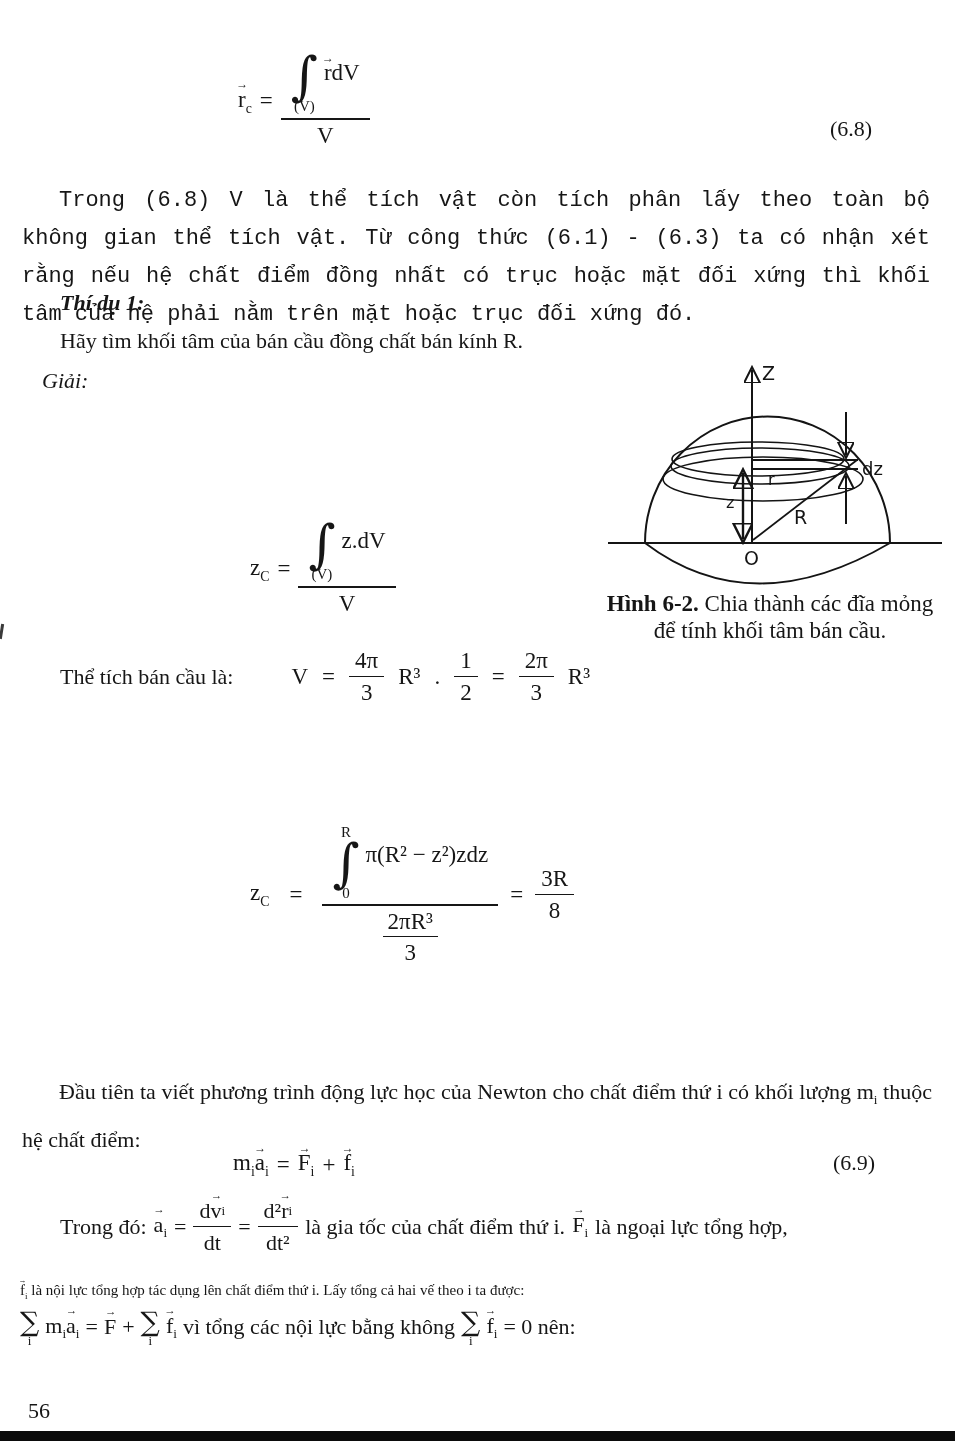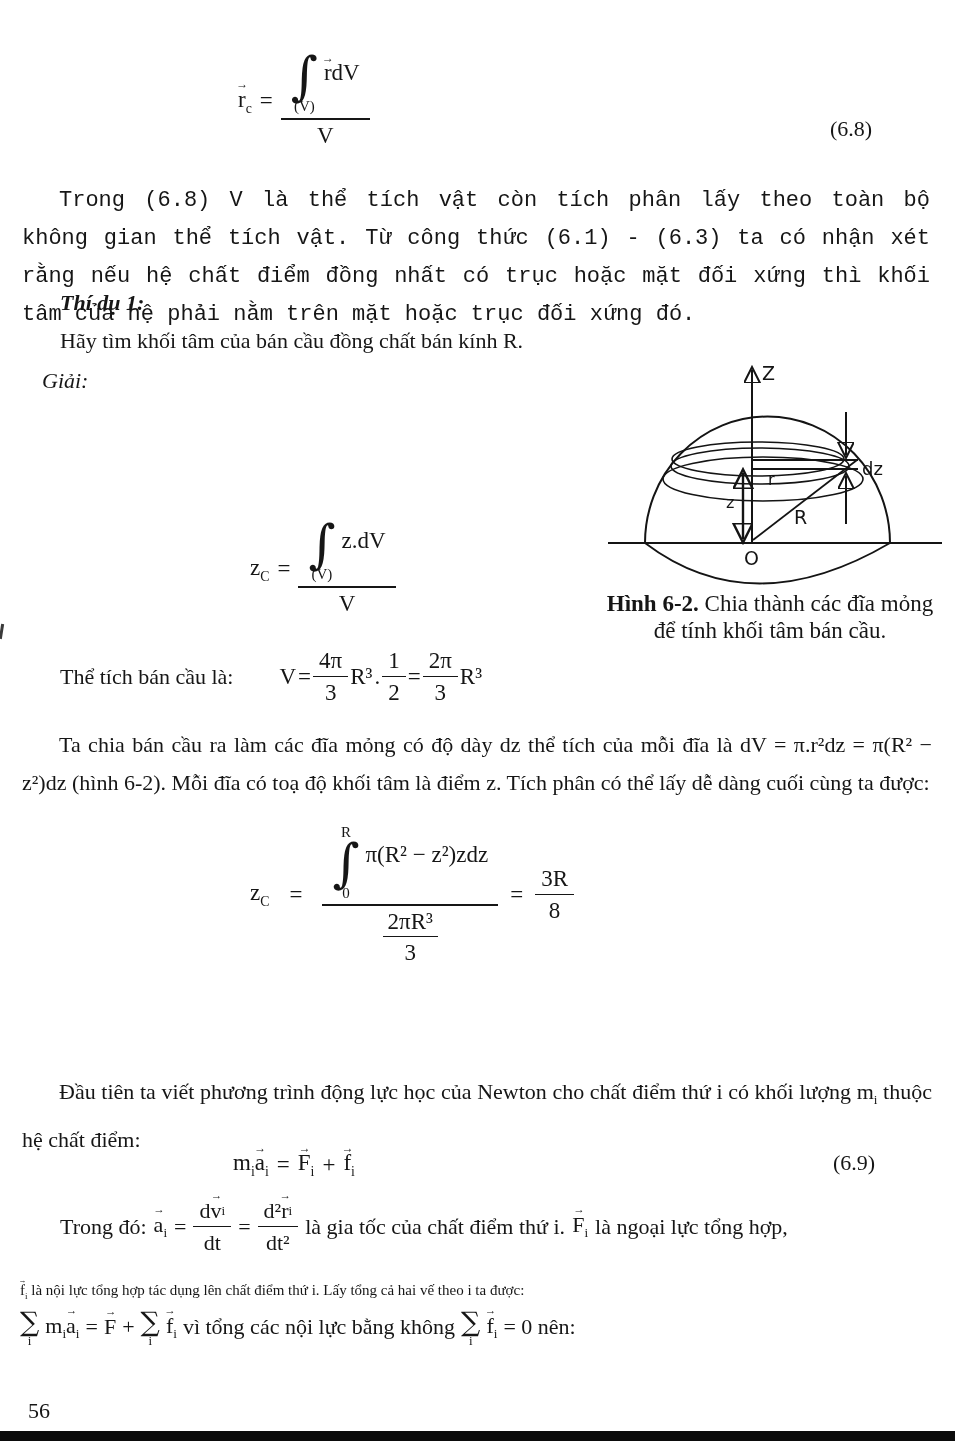--- a/index.html
+++ b/index.html
@@ -113,21 +113,21 @@
         <span class="intcol">
           <span class="int-sign">∫</span>
           <span class="int-lim">(V)</span>
         </span>
         <span class="raise">z.dV</span>
       </span>
       <span class="den">V</span>
     </span>
   </div>
 
-  <div class="abs eqrow" style="left:60px;top:648px;gap:2px;">
+  <div class="abs eqrow" style="left:60px;top:648px;gap:14px;">
     <span style="margin-right:44px;font-size:22px;">Thể tích bán cầu là:</span>
     <span>V</span>
     <span>=</span>
     <span class="frac slim">
         <span class="num">4π</span>
         <span class="den">3</span>
       </span>
     <span>R³</span>
     <span>.</span>
     <span class="frac slim">
@@ -135,21 +135,20 @@
         <span class="den">2</span>
       </span>
     <span>=</span>
     <span class="frac slim">
         <span class="num">2π</span>
         <span class="den">3</span>
       </span>
     <span>R³</span>
   </div>
 
-  <p class="abs just" style="left:22px;top:726px;width:910px;">Ta chia bán cầu ra làm các đĩa mỏng có độ dày dz thể tích của mỗi đĩa là dV = π.r²dz = π(R² − z²)dz (hình 6-2). Mỗi đĩa có toạ độ khối tâm là điểm z. Tích phân có thể lấy dễ dàng cuối cùng ta được:</p>
 
   <div class="abs eqrow" style="left:250px;top:824px;gap:12px;">
     <span><span>z</span><sub>C</sub></span>
     <span class="eqsign">=</span>
     <span class="frac">
       <span class="num">
         <span class="intcol">
           <span class="int-lim">R</span>
           <span class="int-sign">∫</span>
           <span class="int-lim">0</span>

